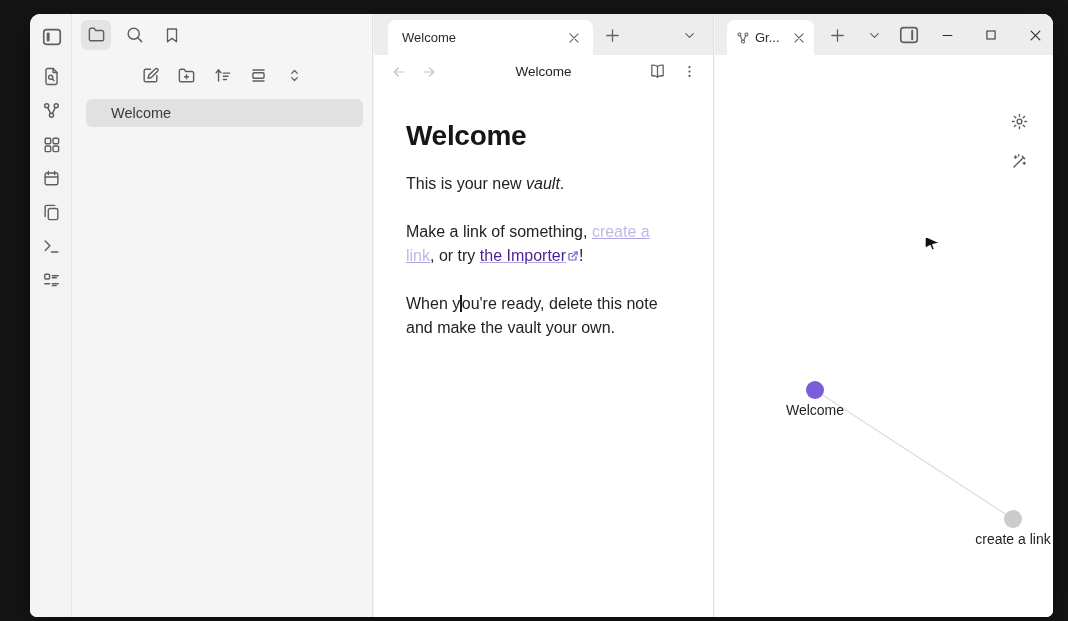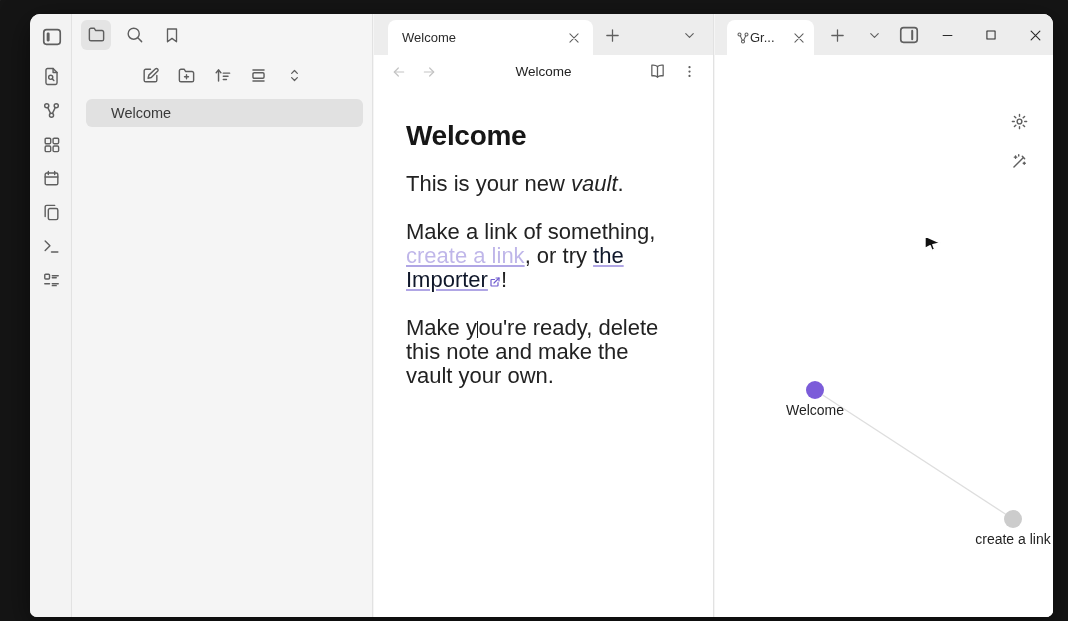--- a/index.html
+++ b/index.html
@@ -66,23 +66,23 @@
   .view-header { position:absolute; left:0; top:41px; width:100%; height:33px; background:#fff; display:flex; align-items:center; }
   .nav-arrows { position:absolute; left:16px; display:flex; gap:12px; }
   .nav-arrows .btn { width:18px; height:18px; }
   .view-title { width:100%; text-align:center; font-size:13.5px; color:#222; }
   .header-actions { position:absolute; right:14px; display:flex; gap:12px; }
   .header-actions .btn { width:20px; height:20px; }
 
   
   #editor-content { position:absolute; left:32px; top:106px; width:282px; color:#222; }
   #editor-content h1 { font-size:28px; font-weight:700; color:#161616; margin-bottom:20px; letter-spacing:-0.3px; }
-  #editor-content p { font-size:22px; line-height:24px; margin-bottom:24px; max-width:272px; }
+  #editor-content p { font-size:16px; line-height:24px; margin-bottom:24px; max-width:272px; }
   #editor-content em { font-style:italic; }
-  a.internal-link, a.external-link { color:#0f172a; text-decoration:underline; text-decoration-color:rgba(112,93,207,0.55); cursor:pointer; }
+  a.internal-link, a.external-link { color:#4c1d95; text-decoration:underline; text-decoration-color:rgba(112,93,207,0.55); cursor:pointer; }
   a.internal-link.unresolved { color:rgba(112,93,207,0.45); }
   .ext-ic { display:inline-block; vertical-align:-1px; margin-left:1px; }
   .caret { display:inline-block; width:1.5px; height:17px; background:#1a1a1a; vertical-align:-3px; }
 
   
   #graph-area { position:absolute; left:0; top:74px; width:100%; height:529px; background:#fff; }
   #graph-controls { position:absolute; right:23px; top:22px; display:flex; flex-direction:column; gap:18px; }
   #graph-controls .btn { width:22px; height:22px; }
   #graph-svg text { font-family:"Liberation Sans", sans-serif; font-size:14px; fill:#1f1f1f; stroke:none; }
 
@@ -272,28 +272,28 @@
       </div>
       <div id="editor-content">
         <h1>Welcome</h1>
         <div id="paragraphs">
             <p><span>This is your new </span><em>vault</em><span>.</span></p>
             <p><span>Make a link of something, </span><a class="internal-link unresolved">create a link</a><span>, or try </span><a class="external-link">the Importer<svg class="ext-ic" width="12" height="12" viewBox="0 0 24 24" style="stroke:#705dcf;fill:none;stroke-width:2.4;stroke-linecap:round;stroke-linejoin:round">
                   <path d="M14 4h6v6"></path>
                   <path d="M20 4L10 14"></path>
                   <path d="M18 13v6a1 1 0 0 1-1 1H5a1 1 0 0 1-1-1V8a1 1 0 0 1 1-1h6"></path>
                 </svg></a><span>!</span></p>
-            <p><span>Make y</span><span class="caret"></span><span>ou're ready, delete this note and make the vault your own.</span></p>
+            <p><span>When y</span><span class="caret"></span><span>ou're ready, delete this note and make the vault your own.</span></p>
           </div>
       </div>
     </div>
 
     <div id="graph-pane" class="pane">
       <div class="tabbar">
-        <div class="tab" style="left:12px; width:87px; padding:0 6px 0 9px; ">
+        <div class="tab" style="left:12px; width:87px; padding:0 6px 0 9px; gap:5px;">
           <svg class="ic" width="14" height="14" viewBox="0 0 24 24" style="flex:none">
             <circle cx="6" cy="6" r="2.6"></circle>
               <circle cx="18" cy="6" r="2.6"></circle>
               <circle cx="12" cy="18" r="2.6"></circle>
               <path d="M7.3 8.3 L10.8 15.7"></path>
               <path d="M16.7 8.3 L13.2 15.7"></path>
           </svg>
           <span class="tab-title" style="flex:1;">Gr...</span>
           <div class="btn tab-close">
             <svg class="ic" width="14" height="14" viewBox="0 0 24 24">

